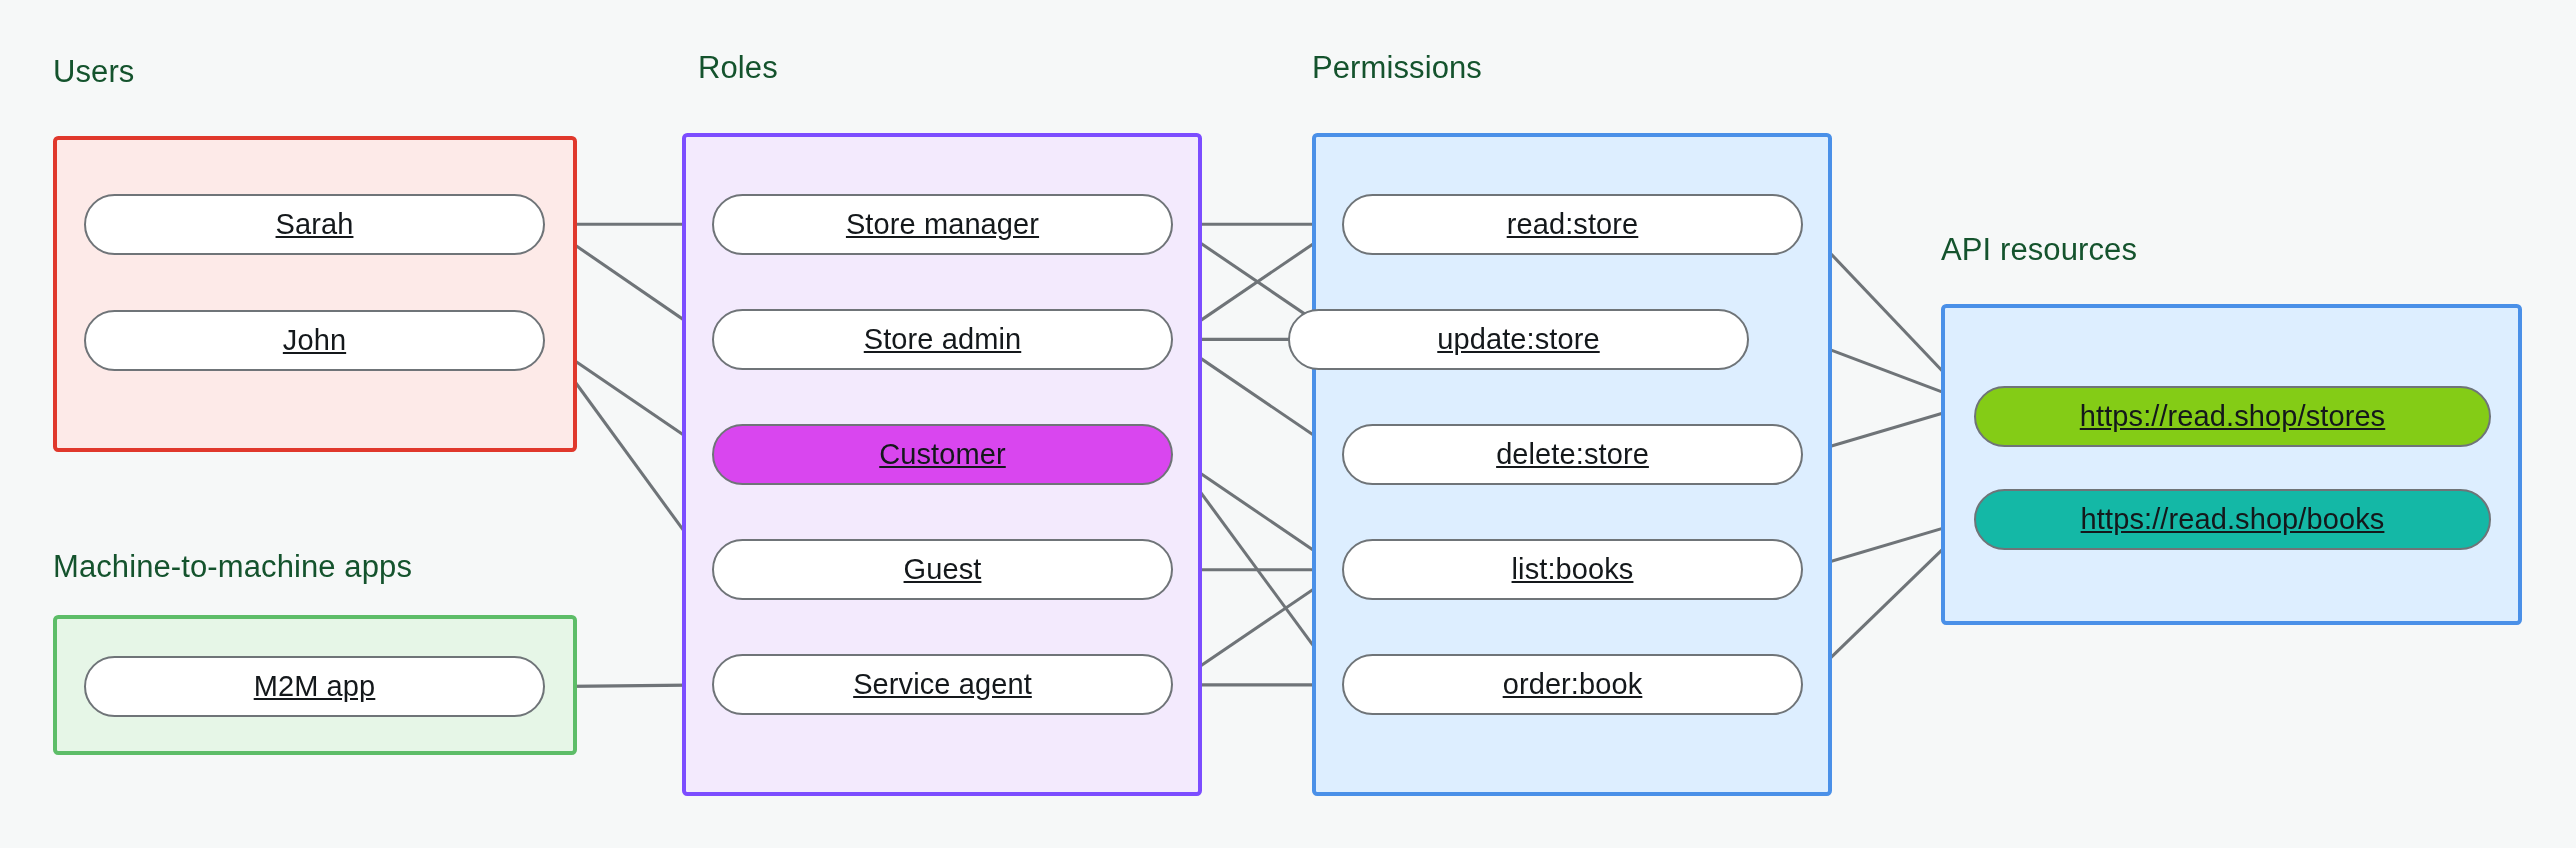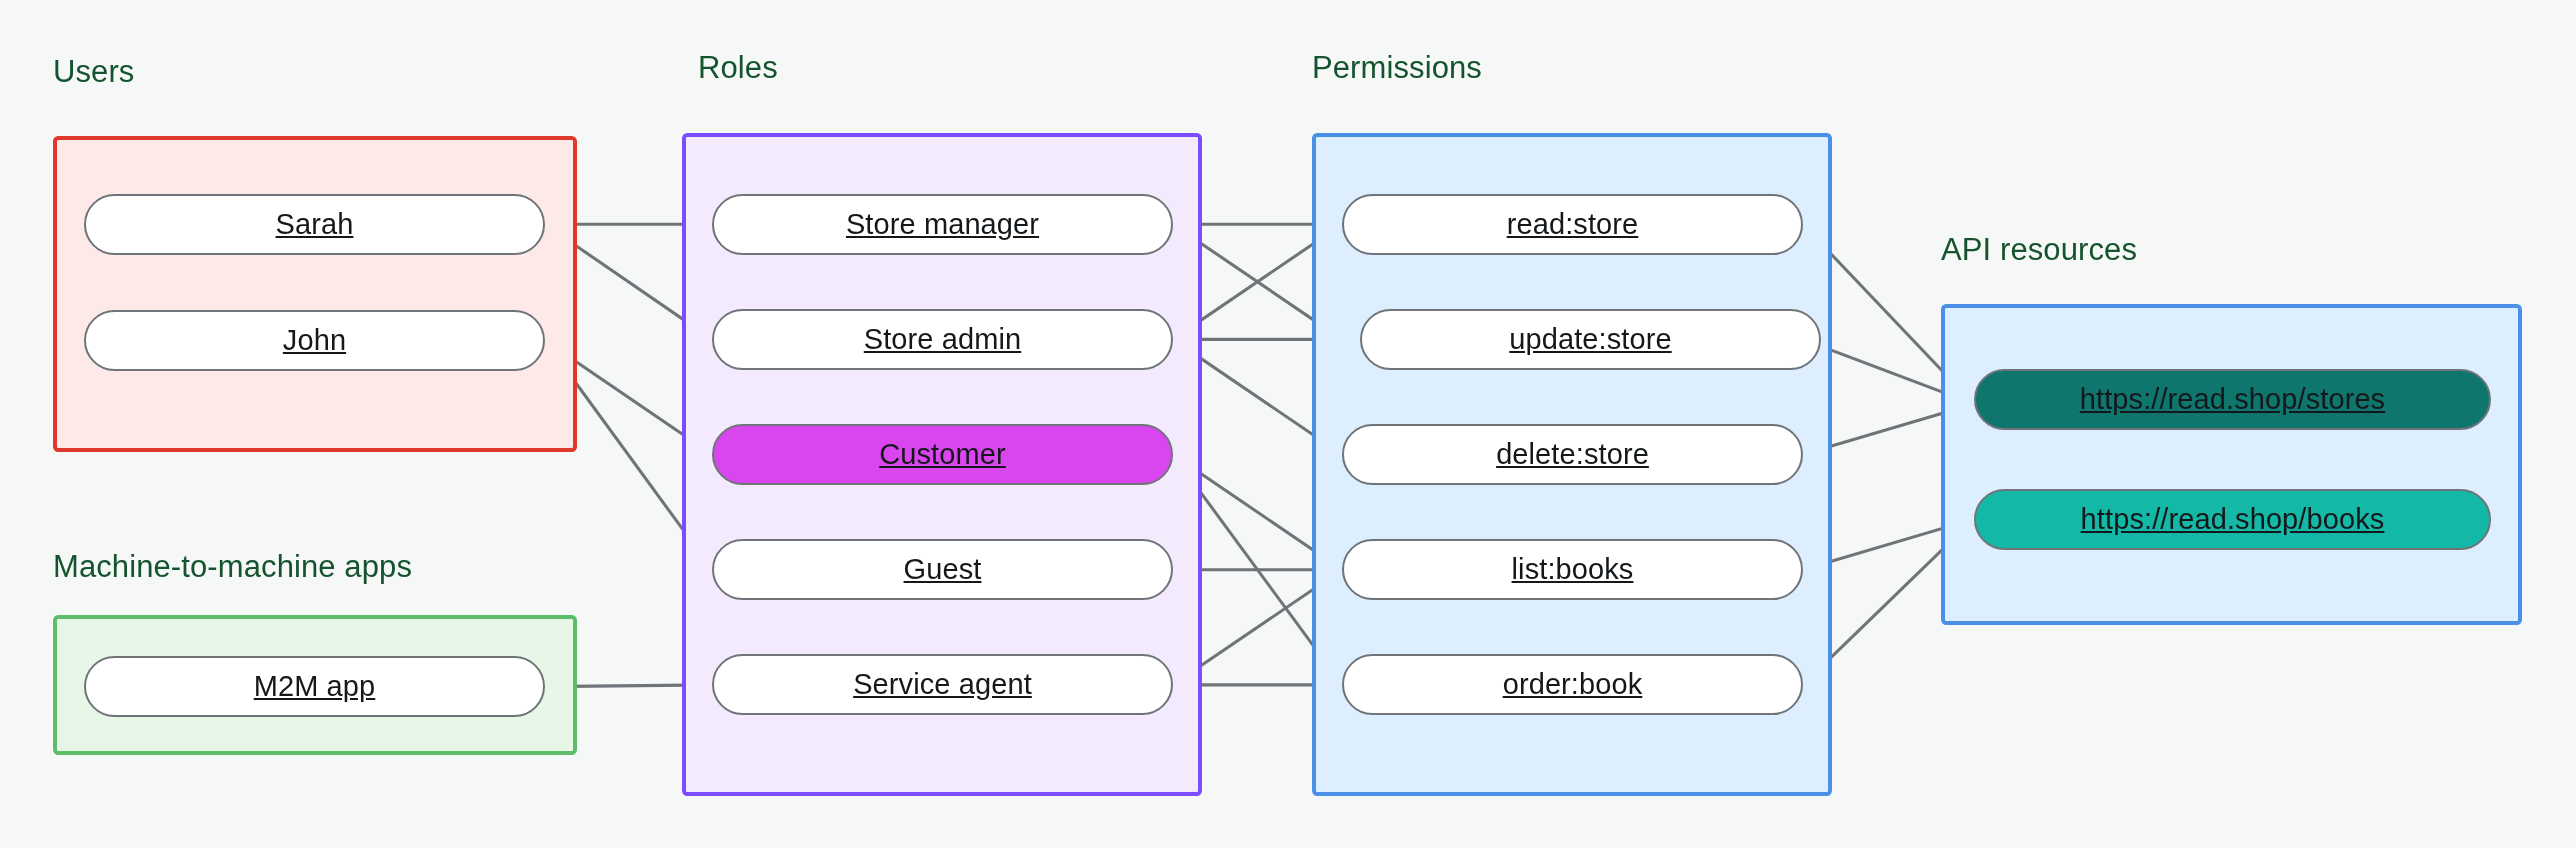--- a/index.html
+++ b/index.html
@@ -118,35 +118,35 @@
         <span>Guest</span>
       </div>
       <div class="pill" style="left: 712px; top: 654px; width: 461px; height: 61px; border-color: rgb(111, 116, 120); background: rgb(255, 255, 255);">
         <span>Service agent</span>
       </div>
       <div class="group-label" style="left: 1312px; top: 52px;">Permissions</div>
       <div class="group-box" style="left: 1312px; top: 133px; width: 520px; height: 663px; border-color: rgb(74, 144, 232); background: rgb(221, 238, 255);"></div>
       <div class="pill" style="left: 1342px; top: 194px; width: 461px; height: 61px; border-color: rgb(111, 116, 120); background: rgb(255, 255, 255);">
         <span>read:store</span>
       </div>
-      <div class="pill" style="left: 1360px; top: 309px; width: 461px; height: 61px; border-color: rgb(111, 116, 120); background: rgb(255, 255, 255);">
+      <div class="pill" style="left: 1288px; top: 309px; width: 461px; height: 61px; border-color: rgb(111, 116, 120); background: rgb(255, 255, 255);">
         <span>update:store</span>
       </div>
       <div class="pill" style="left: 1342px; top: 424px; width: 461px; height: 61px; border-color: rgb(111, 116, 120); background: rgb(255, 255, 255);">
         <span>delete:store</span>
       </div>
       <div class="pill" style="left: 1342px; top: 539px; width: 461px; height: 61px; border-color: rgb(111, 116, 120); background: rgb(255, 255, 255);">
         <span>list:books</span>
       </div>
       <div class="pill" style="left: 1342px; top: 654px; width: 461px; height: 61px; border-color: rgb(111, 116, 120); background: rgb(255, 255, 255);">
         <span>order:book</span>
       </div>
       <div class="group-label" style="left: 1941px; top: 234px;">API resources</div>
       <div class="group-box" style="left: 1941px; top: 304px; width: 581px; height: 321px; border-color: rgb(74, 144, 232); background: rgb(221, 238, 255);"></div>
-      <div class="pill" style="left: 1974px; top: 369px; width: 517px; height: 61px; border-color: rgb(111, 116, 120); background: #0f766e;">
+      <div class="pill" style="left: 1974px; top: 386px; width: 517px; height: 61px; border-color: rgb(111, 116, 120); background: #84cc16;">
         <span>https://read.shop/stores</span>
       </div>
       <div class="pill" style="left: 1974px; top: 489px; width: 517px; height: 61px; border-color: rgb(111, 116, 120); background: #14b8a6;">
         <span>https://read.shop/books</span>
       </div>
     </div>
 </div>
 
 
 </body></html>

